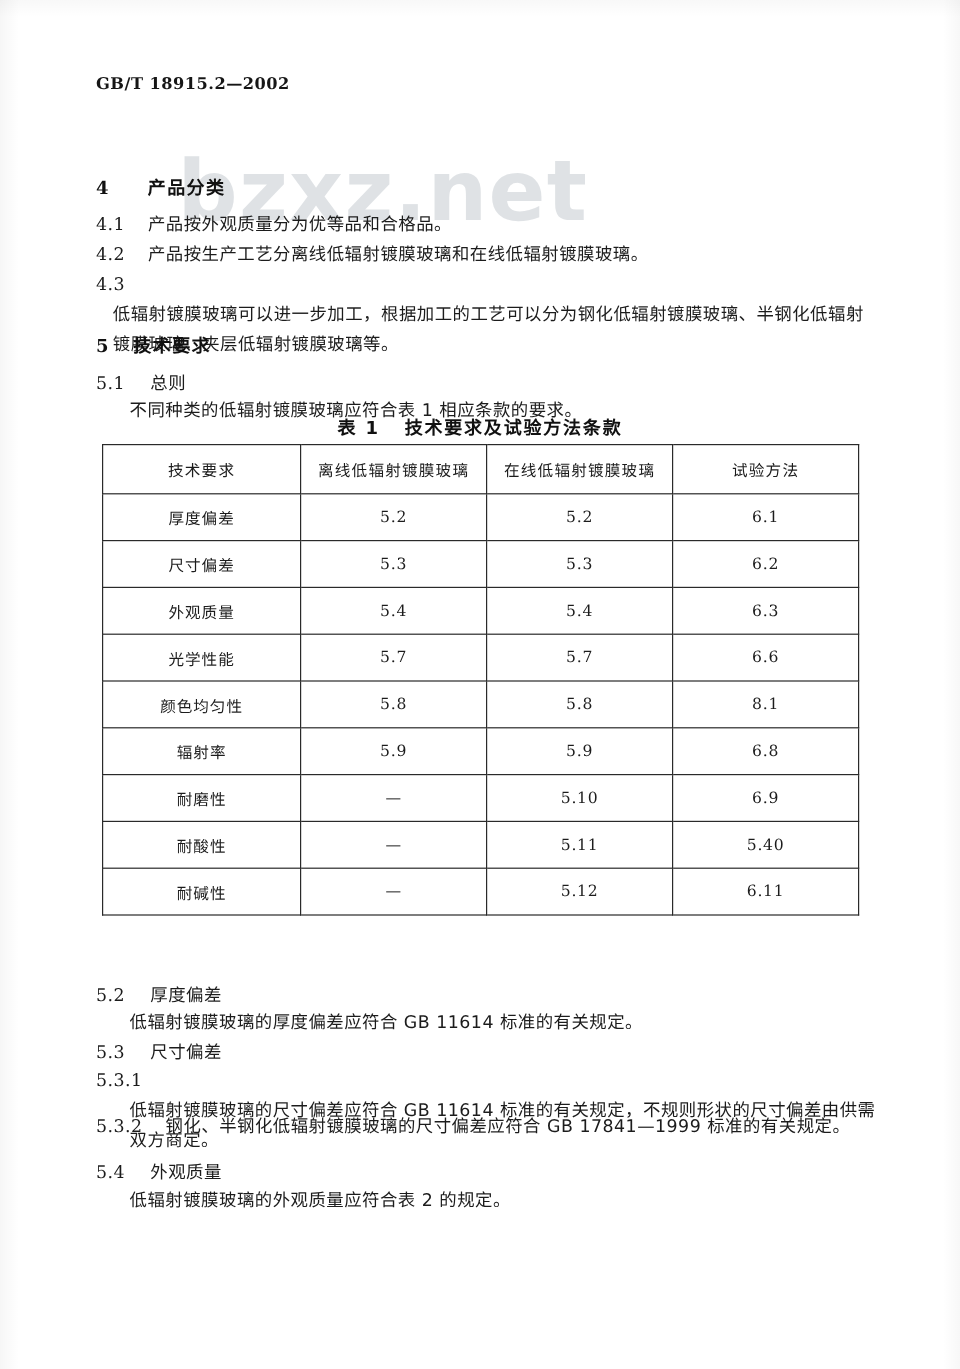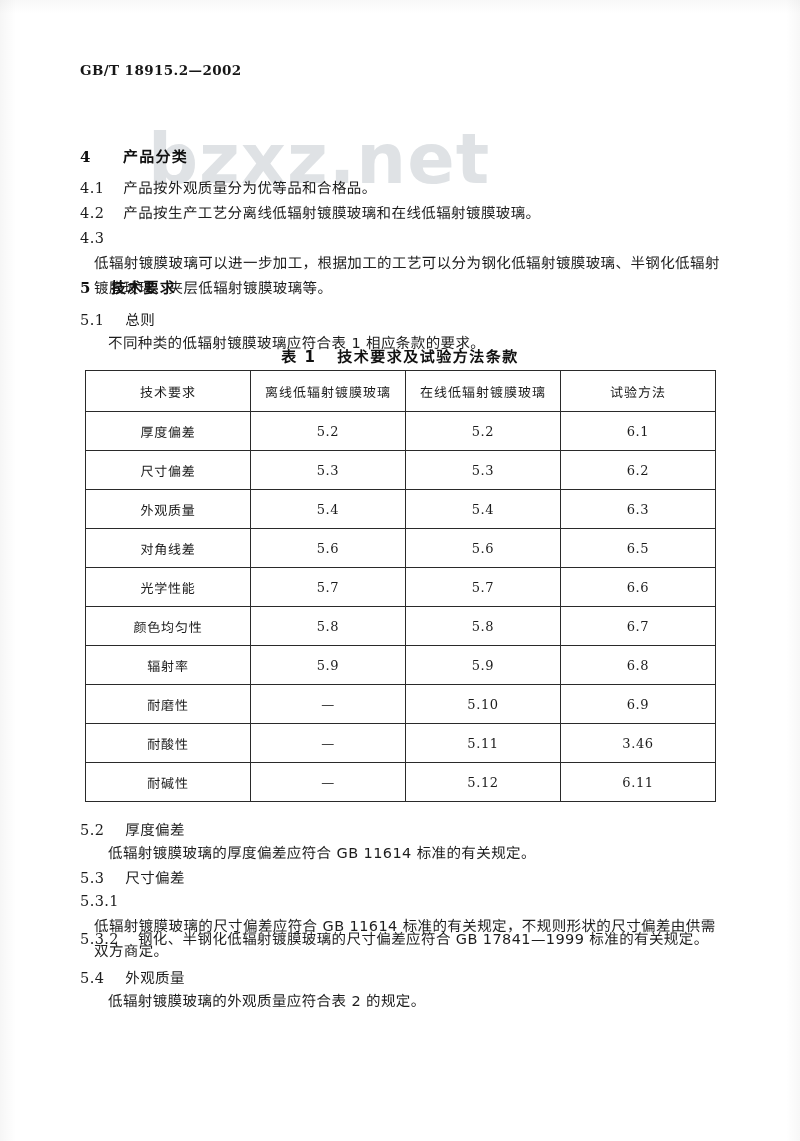--- a/index.html
+++ b/index.html
@@ -208,54 +208,48 @@
           <td class="val">5.3</td>
           <td class="val">6.2</td>
         </tr>
         <tr>
           <td>外观质量</td>
           <td class="val">5.4</td>
           <td class="val">5.4</td>
           <td class="val">6.3</td>
         </tr>
         <tr>
-          <td>对角线差</td>
-          <td class="val">5.6</td>
-          <td class="val">5.6</td>
-          <td class="val">6.5</td>
-        </tr>
-        <tr>
           <td>光学性能</td>
           <td class="val">5.7</td>
           <td class="val">5.7</td>
           <td class="val">6.6</td>
         </tr>
         <tr>
           <td>颜色均匀性</td>
           <td class="val">5.8</td>
           <td class="val">5.8</td>
-          <td class="val">6.7</td>
+          <td class="val">8.1</td>
         </tr>
         <tr>
           <td>辐射率</td>
           <td class="val">5.9</td>
           <td class="val">5.9</td>
           <td class="val">6.8</td>
         </tr>
         <tr>
           <td>耐磨性</td>
           <td class="val">—</td>
           <td class="val">5.10</td>
           <td class="val">6.9</td>
         </tr>
         <tr>
           <td>耐酸性</td>
           <td class="val">—</td>
           <td class="val">5.11</td>
-          <td class="val">3.46</td>
+          <td class="val">5.40</td>
         </tr>
         <tr>
           <td>耐碱性</td>
           <td class="val">—</td>
           <td class="val">5.12</td>
           <td class="val">6.11</td>
         </tr>
       </tbody>
     </table>
 
@@ -265,21 +259,21 @@
     </div>
     <div class="para" style="left:108px; top:841px;">低辐射镀膜玻璃的厚度偏差应符合 GB 11614 标准的有关规定。</div>
 
     <div class="para" style="left:80px; top:866px;">
       <span class="num">5.3</span>
       <span class="lbl" style="margin-left:16px;">尺寸偏差</span>
     </div>
 
     <div class="para wrap" style="left:80px; top:889px; width:650px;">
       <span class="num">5.3.1</span>
-      <span class="lbl" style="margin-left:14px;">低辐射镀膜玻璃的尺寸偏差应符合 GB 11614 标准的有关规定，不规则形状的尺寸偏差由供需双方商定。</span>
+      <span class="lbl" style="margin-left:28px;">低辐射镀膜玻璃的尺寸偏差应符合 GB 11614 标准的有关规定，不规则形状的尺寸偏差由供需双方商定。</span>
     </div>
 
     <div class="para" style="left:80px; top:927px;">
       <span class="num">5.3.2</span>
       <span class="lbl" style="margin-left:14px;">钢化、半钢化低辐射镀膜玻璃的尺寸偏差应符合 GB 17841—1999 标准的有关规定。</span>
     </div>
 
     <div class="para" style="left:80px; top:966px;">
       <span class="num">5.4</span>
       <span class="lbl" style="margin-left:16px;">外观质量</span>

